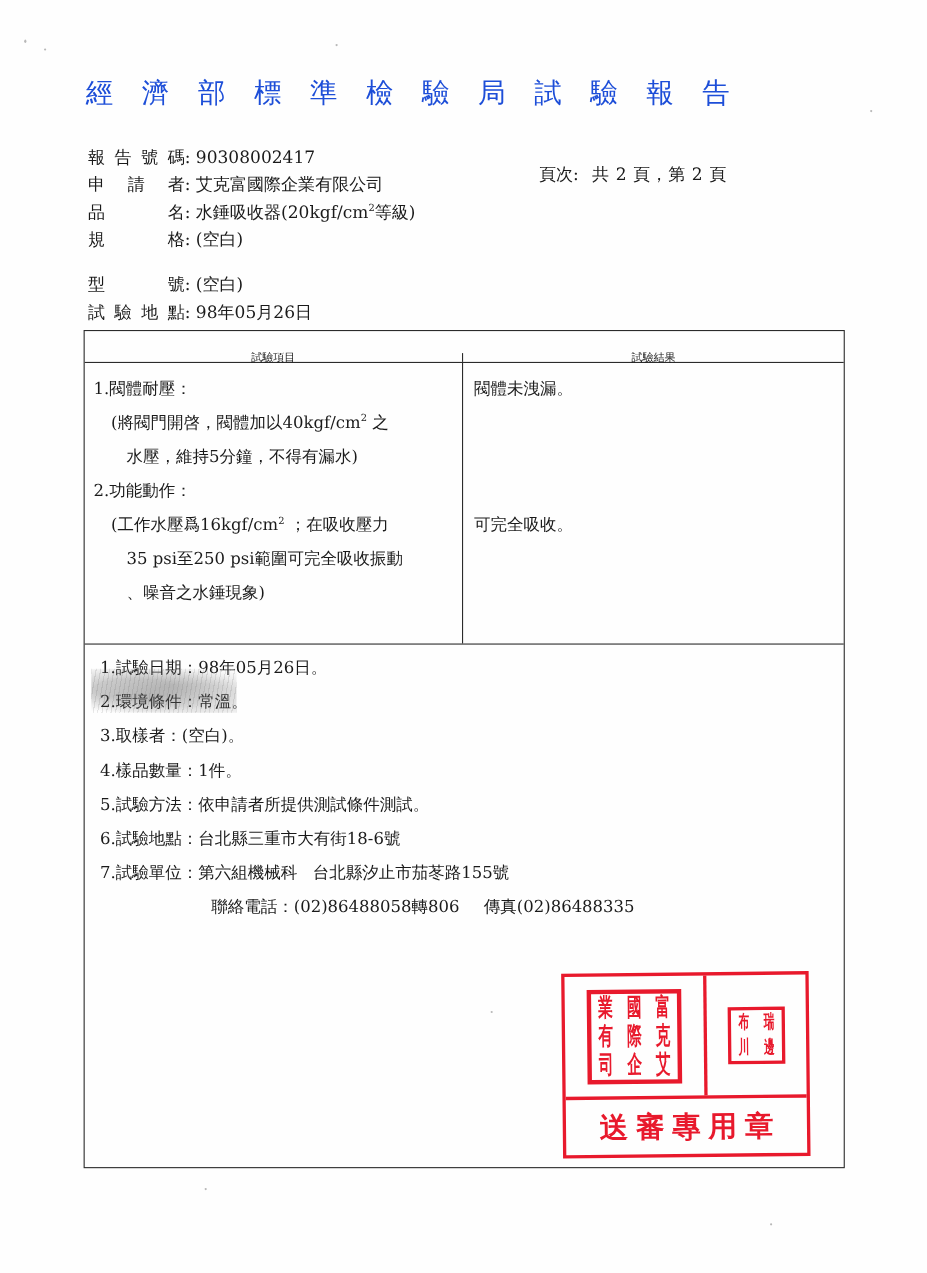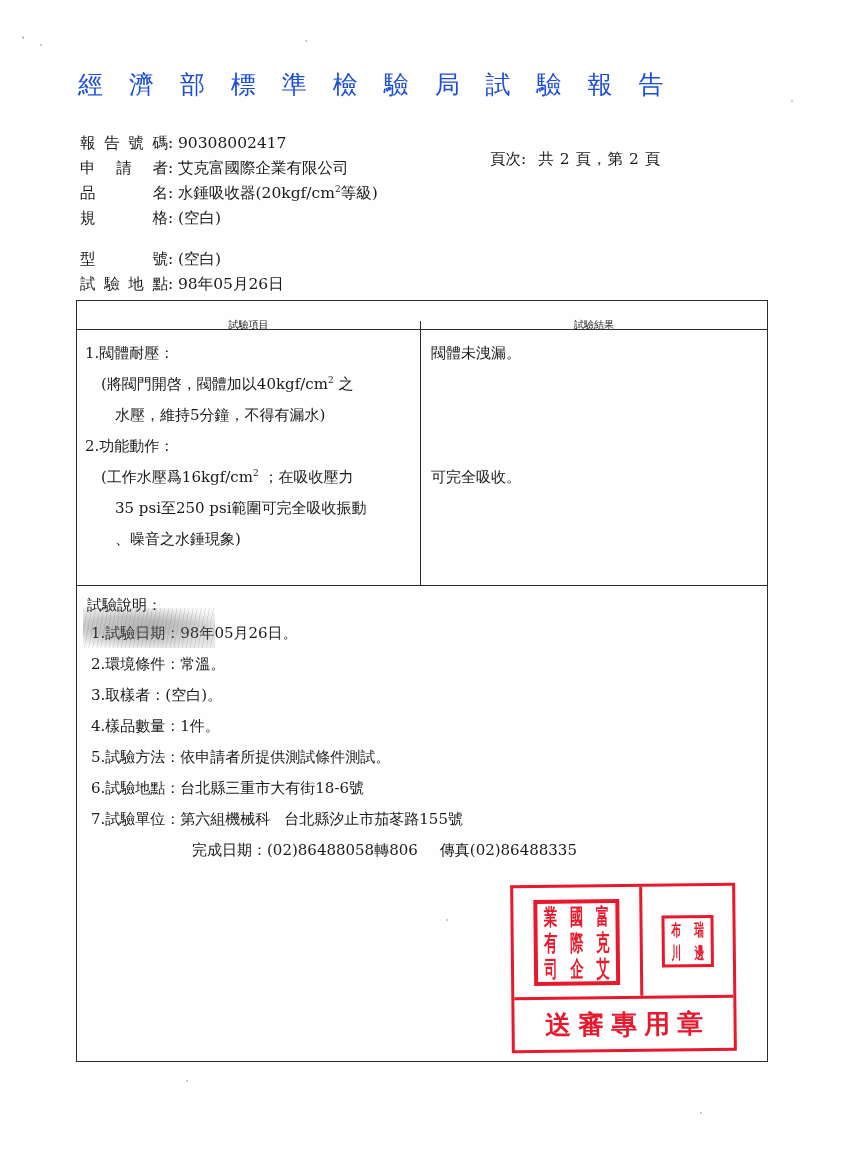--- a/index.html
+++ b/index.html
@@ -313,30 +313,29 @@
         <div class="item-line ind2">、噪音之水錘現象)</div>
       </div>
       <div class="td td-result">
         <div class="result-line">閥體未洩漏。</div>
         <div class="result-spacer-1"></div>
         <div class="result-line">可完全吸收。</div>
       </div>
     </div>
 
     <div class="notes">
-      <div class="notes-title">試驗說明：</div>
       <div class="smudge"></div>
       <div class="note-item">1.試驗日期：98年05月26日。</div>
       <div class="note-item">2.環境條件：常溫。</div>
       <div class="note-item">3.取樣者：(空白)。</div>
       <div class="note-item">4.樣品數量：1件。</div>
       <div class="note-item">5.試驗方法：依申請者所提供測試條件測試。</div>
       <div class="note-item">6.試驗地點：台北縣三重市大有街18-6號</div>
       <div class="note-item note-7"><span>7.試驗單位：第六組機械科</span><span class="gap7"></span><span>台北縣汐止市茄苳路155號</span></div>
-      <div class="note-contact"><span>完成日期：</span><span>(02)86488058轉806</span><span class="gap"></span><span>傳真</span><span>(02)86488335</span></div>
+      <div class="note-contact"><span>聯絡電話：</span><span>(02)86488058轉806</span><span class="gap"></span><span>傳真</span><span>(02)86488335</span></div>
     </div>
 
   </div>
 
   <div class="stamp">
     <div class="stamp-top">
       <div class="stamp-cell-left">
         <div class="seal-big">
           <span>業</span>
           <span>國</span>

